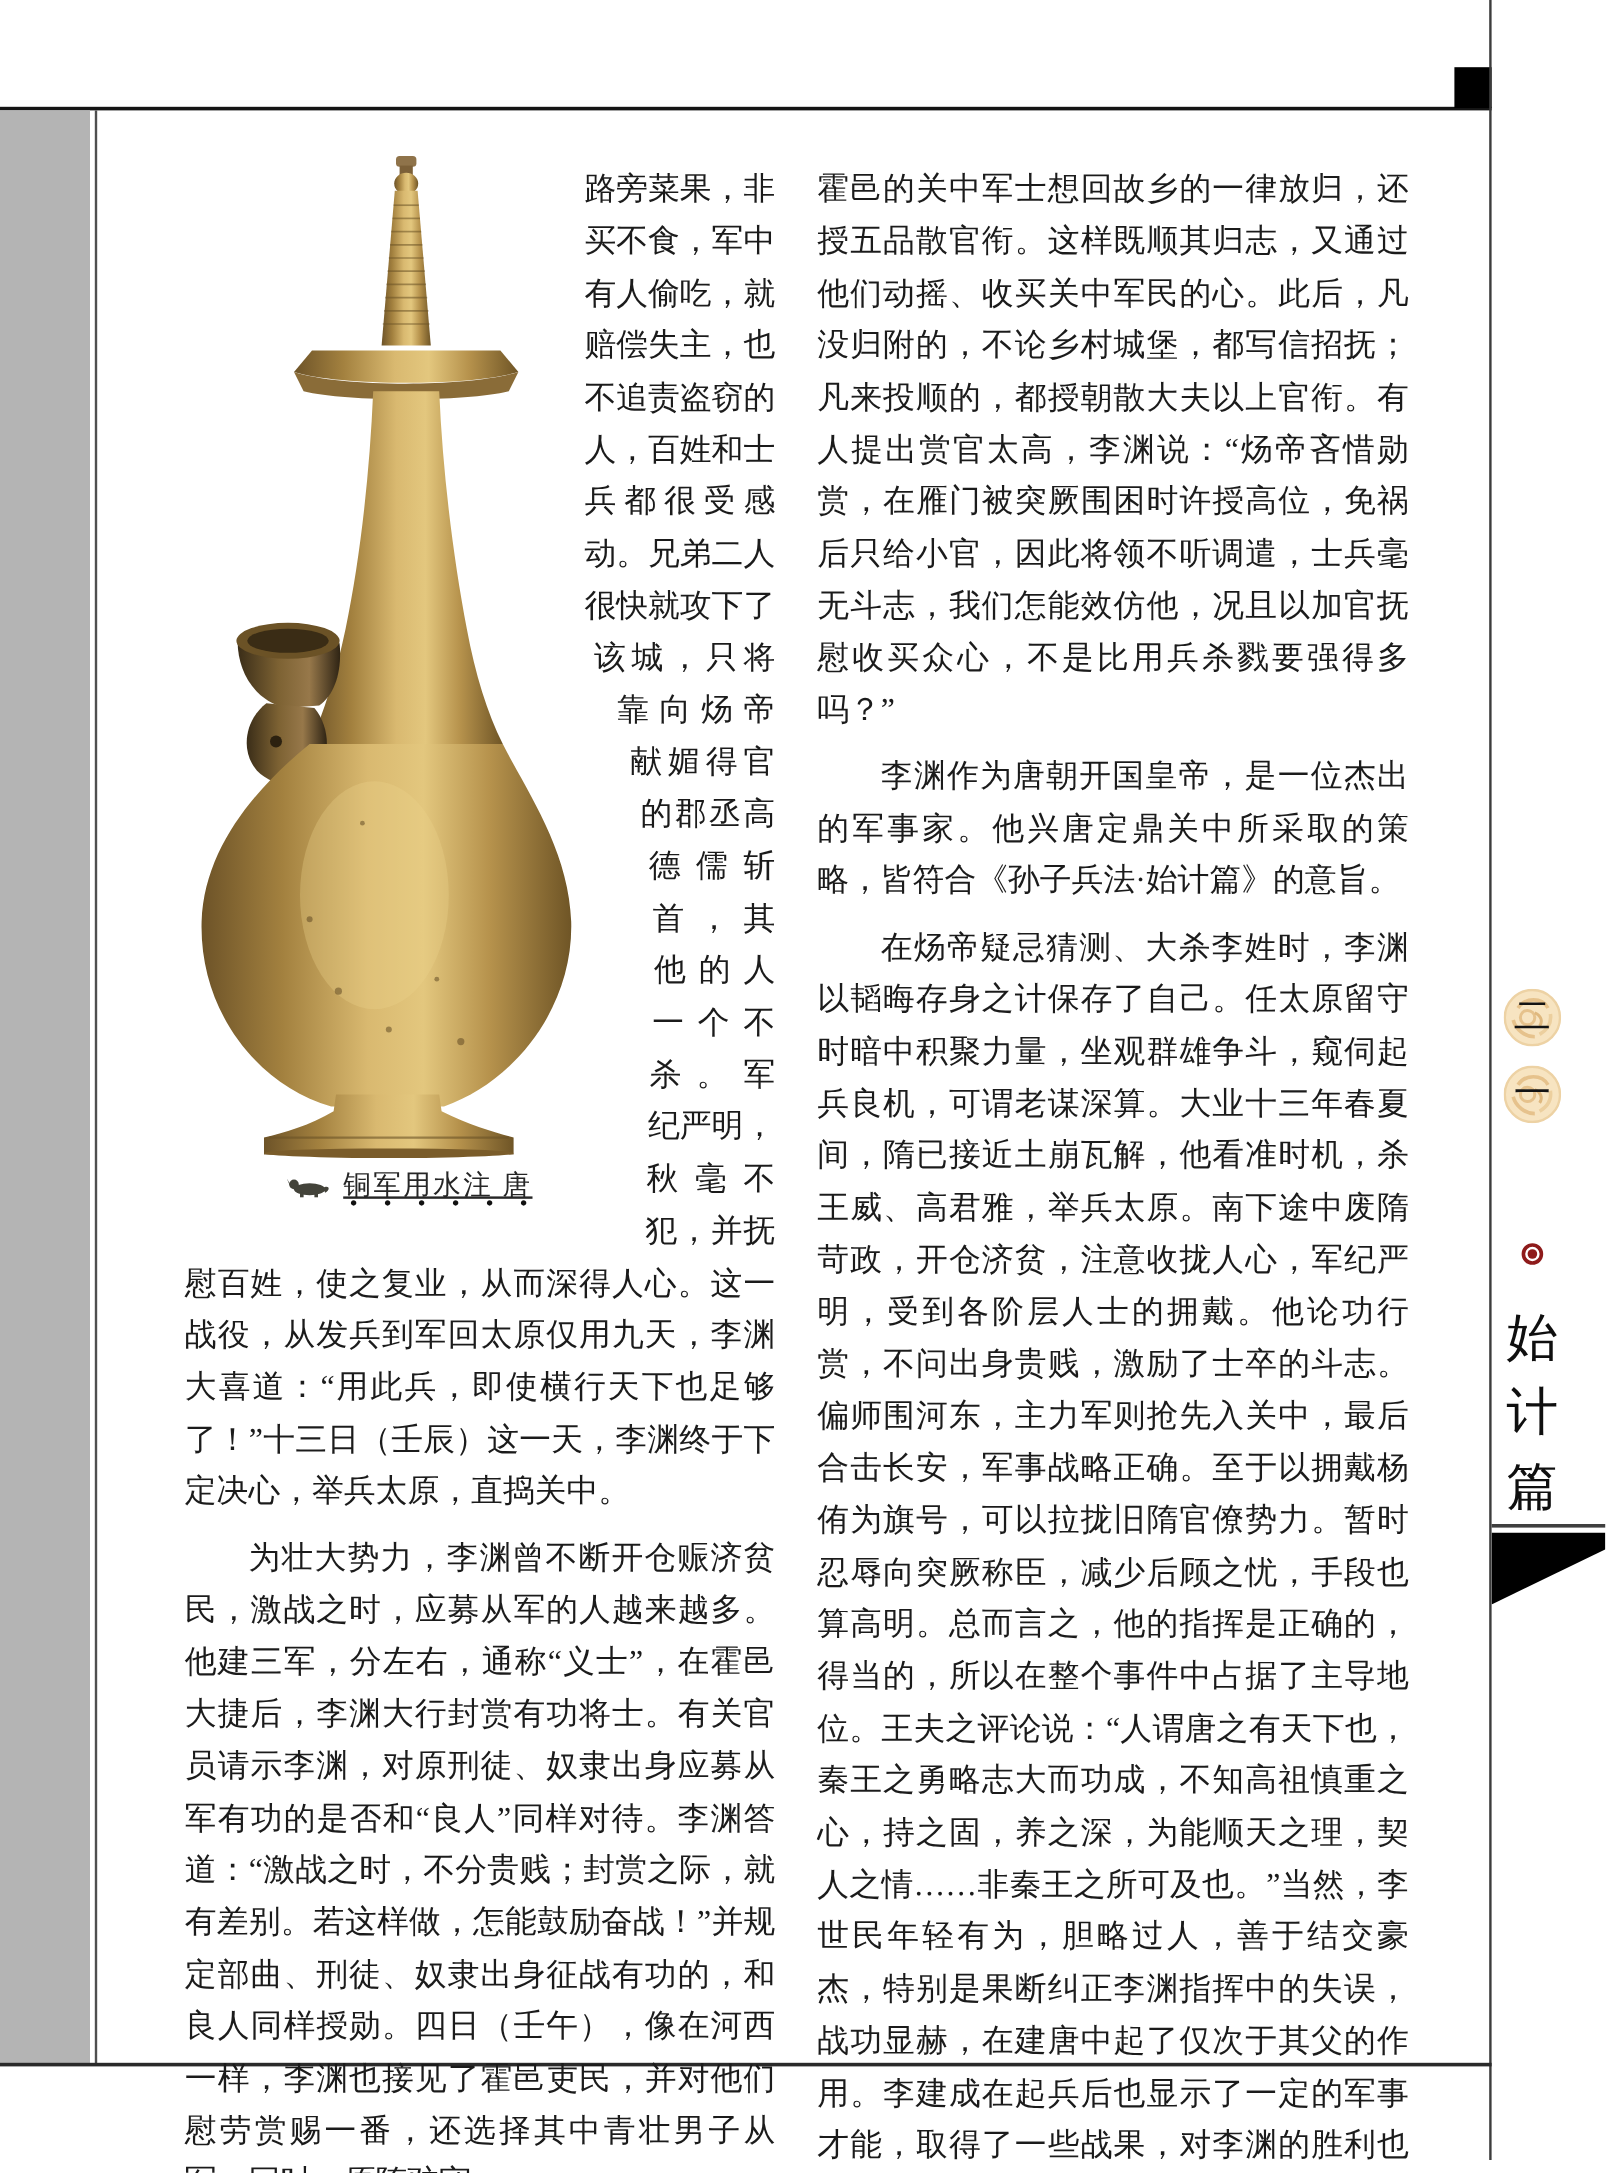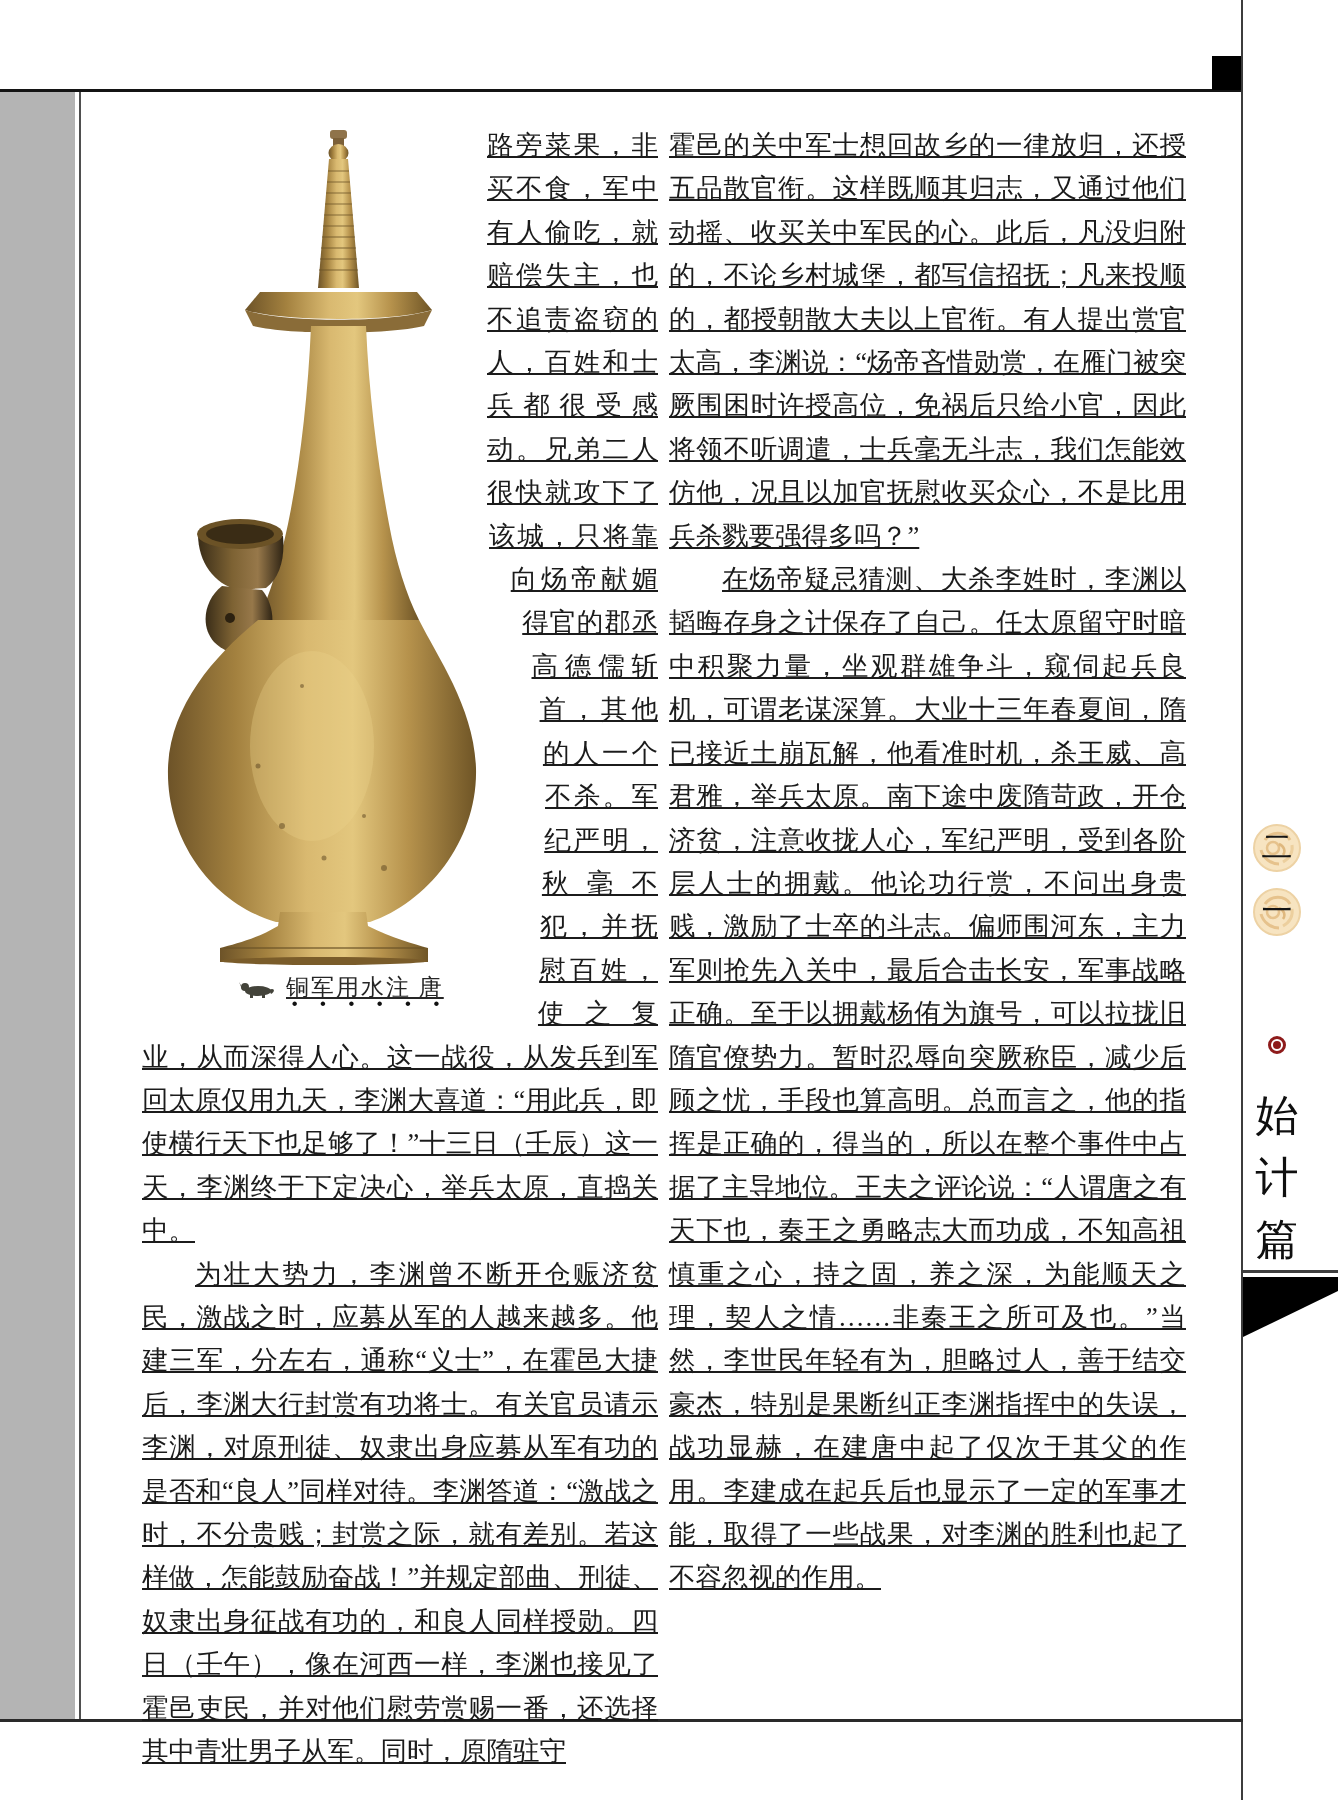--- a/index.html
+++ b/index.html
@@ -10,21 +10,21 @@
   .rule-top{position:absolute;left:0;top:89px;width:1243px;height:3px;background:#141414;}
   .corner-square{position:absolute;left:1212px;top:56px;width:31px;height:34px;background:#000;}
   .rule-right{position:absolute;left:1241px;top:0;width:2px;height:1800px;background:#3c3c3c;}
   .gray-bar{position:absolute;left:0;top:92px;width:75px;height:1628px;background:#b4b4b4;}
   .hairline-left{position:absolute;left:79px;top:92px;width:2px;height:1628px;background:#4f4f4f;}
   .rule-bottom{position:absolute;left:0;top:1719px;width:1243px;height:3px;background:#2a2a2a;}
 
   
   .col{position:absolute;top:124px;font-size:26.5px;line-height:43.4px;text-align:justify;
        color:#1b1b1b;}
-  .col p{margin:0;padding:0;text-decoration:underline;}
+  .col p{margin:12px;padding:0;}
   .col-left{left:142px;width:516px;}
   .col-right{left:669px;width:517px;}
   .indent{text-indent:2em;}
 
   
   .vessel-block{position:relative;float:left;width:410px;height:905px;
     shape-outside:polygon(0px 0px,345px 0px,345px 430px,370px 480px,385px 540px,
       398px 610px,403px 680px,399px 755px,395px 905px,0px 905px);}
   .vessel-svg{position:absolute;left:20px;top:2px;width:320px;height:840px;}
   .figure-caption{position:absolute;left:96px;top:842px;display:flex;align-items:center;
@@ -143,20 +143,21 @@
       </div>
       <div class="caption-dots">······</div>
     </div>
 
     <p>路旁菜果，非买不食，军中有人偷吃，就赔偿失主，也不追责盗窃的人，百姓和士兵都很受感动。兄弟二人很快就攻下了该城，只将靠向炀帝献媚得官的郡丞高德儒斩首，其他的人一个不杀。军纪严明，秋毫不犯，并抚慰百姓，使之复业，从而深得人心。这一战役，从发兵到军回太原仅用九天，李渊大喜道：“用此兵，即使横行天下也足够了！”十三日（壬辰）这一天，李渊终于下定决心，举兵太原，直捣关中。</p>
     <p class="indent">为壮大势力，李渊曾不断开仓赈济贫民，激战之时，应募从军的人越来越多。他建三军，分左右，通称“义士”，在霍邑大捷后，李渊大行封赏有功将士。有关官员请示李渊，对原刑徒、奴隶出身应募从军有功的是否和“良人”同样对待。李渊答道：“激战之时，不分贵贱；封赏之际，就有差别。若这样做，怎能鼓励奋战！”并规定部曲、刑徒、奴隶出身征战有功的，和良人同样授勋。四日（壬午），像在河西一样，李渊也接见了霍邑吏民，并对他们慰劳赏赐一番，还选择其中青壮男子从军。同时，原隋驻守</p>
   </div>
 
   <div class="col col-right">
     <p>霍邑的关中军士想回故乡的一律放归，还授五品散官衔。这样既顺其归志，又通过他们动摇、收买关中军民的心。此后，凡没归附的，不论乡村城堡，都写信招抚；凡来投顺的，都授朝散大夫以上官衔。有人提出赏官太高，李渊说：“炀帝吝惜勋赏，在雁门被突厥围困时许授高位，免祸后只给小官，因此将领不听调遣，士兵毫无斗志，我们怎能效仿他，况且以加官抚慰收买众心，不是比用兵杀戮要强得多吗？”</p>
+    <p class="indent">李渊作为唐朝开国皇帝，是一位杰出的军事家。他兴唐定鼎关中所采取的策略，皆符合《孙子兵法·始计篇》的意旨。</p>
     <p class="indent">在炀帝疑忌猜测、大杀李姓时，李渊以韬晦存身之计保存了自己。任太原留守时暗中积聚力量，坐观群雄争斗，窥伺起兵良机，可谓老谋深算。大业十三年春夏间，隋已接近土崩瓦解，他看准时机，杀王威、高君雅，举兵太原。南下途中废隋苛政，开仓济贫，注意收拢人心，军纪严明，受到各阶层人士的拥戴。他论功行赏，不问出身贵贱，激励了士卒的斗志。偏师围河东，主力军则抢先入关中，最后合击长安，军事战略正确。至于以拥戴杨侑为旗号，可以拉拢旧隋官僚势力。暂时忍辱向突厥称臣，减少后顾之忧，手段也算高明。总而言之，他的指挥是正确的，得当的，所以在整个事件中占据了主导地位。王夫之评论说：“人谓唐之有天下也，秦王之勇略志大而功成，不知高祖慎重之心，持之固，养之深，为能顺天之理，契人之情……非秦王之所可及也。”当然，李世民年轻有为，胆略过人，善于结交豪杰，特别是果断纠正李渊指挥中的失误，战功显赫，在建唐中起了仅次于其父的作用。李建成在起兵后也显示了一定的军事才能，取得了一些战果，对李渊的胜利也起了不容忽视的作用。</p>
   </div>
 
   <div class="medallion m1">
     <svg viewBox="0 0 48 48">
       <circle cx="24" cy="24" r="23" fill="#f7e4c1"></circle>
       <circle cx="24" cy="24" r="23" fill="none" stroke="#edd2a4" stroke-width="2"></circle>
       <path d="M12,16 C18,7 32,7 37,16" stroke="#e6c28c" stroke-width="3" fill="none"></path>
       <path d="M8,26 C10,34 18,40 26,40" stroke="#e6c28c" stroke-width="3" fill="none"></path>
       <path d="M30,38 C37,34 40,28 39,21" stroke="#eccf9e" stroke-width="3" fill="none"></path>

